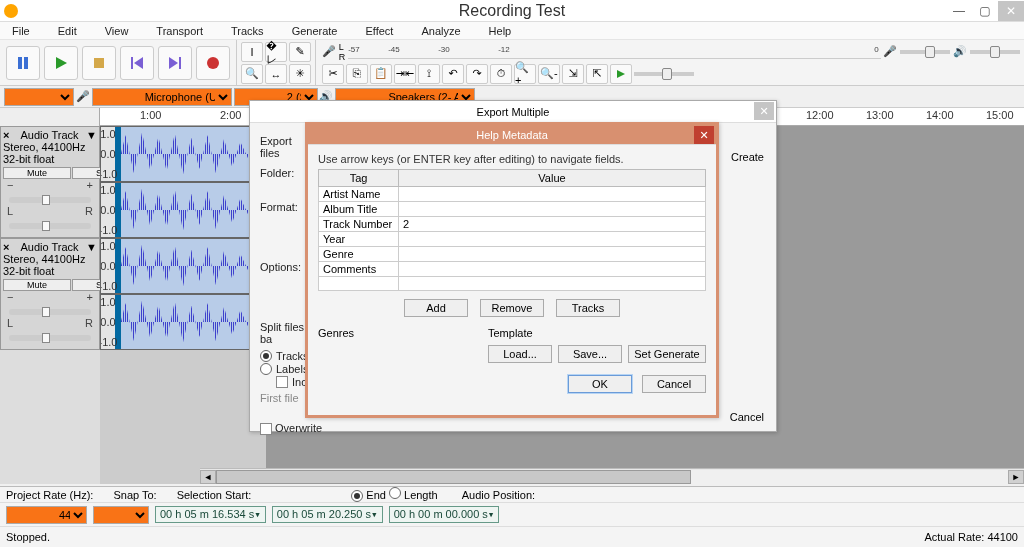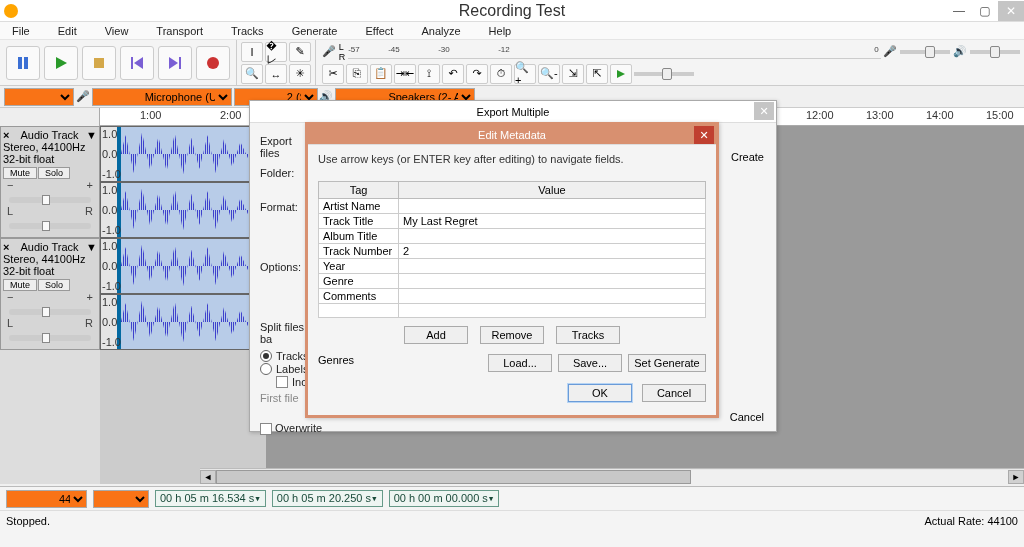--- a/index.html
+++ b/index.html
@@ -32,33 +32,33 @@
 
 .device-bar { height:22px; background:#f0f0f0; border-bottom:1px solid #ccc; display:flex; align-items:center; padding-left:4px; gap:2px; }
 .device-bar select { height:18px; font-size:11px; background:#fff; border:1px solid #aaa; }
 
 .tracks-area { height: 358px; display:flex; position:relative; }
 .track-gutter { width:100px; background:#ddd; }
 .track-header { height:112px; background:#d6d6d6; border:1px solid #999; font-size:10px; padding:2px; position:relative; }
 .track-header .row1 { display:flex; justify-content:space-between; align-items:center; }
 .track-header .close { width:10px; font-weight:bold; }
 .track-header .mutesolobox { display:flex; gap:1px; margin-top:2px; }
-.track-header .ms { border:1px solid #999; background:#eee; padding:0 6px; font-size:9px; }
+.track-header .ms { border:1px solid #999; background:#eee; padding:0 23px; font-size:9px; }
 .track-header .slider { height:6px; background:#ccc; margin:6px 6px 2px; border-radius:3px; position:relative; }
 .track-header .slider .thumb { position:absolute; top:-2px; left:40%; width:8px; height:10px; background:#f9f9f9; border:1px solid #888; }
 .track-header .labels { display:flex; justify-content:space-between; padding:0 4px; color:#444; font-size:9px;}
 .track-body { flex:1; background:#ccc; position:relative; }
 .wave-block { position:absolute; left:0; top:0; height:112px; width:166px; display:flex; flex-direction:column; }
 .wave-chan { flex:1; background:#b8cce8; border:1px solid #666; position:relative; overflow:hidden;}
 .wave-chan::before { content:""; position:absolute; inset:0; background:
  repeating-linear-gradient(90deg, rgba(40,40,200,0.85) 0 1px, transparent 1px 2px),
  linear-gradient(#b8cce8,#b8cce8);
  clip-path: polygon(0 50%, 5% 20%, 10% 75%, 15% 15%, 20% 85%, 25% 10%, 30% 80%, 35% 18%, 40% 82%, 45% 12%, 50% 88%, 55% 20%, 60% 78%, 65% 15%, 70% 85%, 75% 22%, 80% 74%, 85% 28%, 90% 60%, 95% 40%, 100% 50%, 100% 50%, 0 50%);
 }
-.wave-scale { position:absolute; left:0; top:0; bottom:0; width:20px; background:#e5e5e5; border-right:4px solid #0369a1; font-size:8px; color:#333; display:flex; flex-direction:column; justify-content:space-between; padding:1px 1px;}
+.wave-scale { position:absolute; left:0; top:0; bottom:0; width:20px; background:#e5e5e5; border-right:6px solid #0369a1; font-size:8px; color:#333; display:flex; flex-direction:column; justify-content:space-between; padding:1px 1px;align-items:center;}
 .wave-wrap { position:absolute; left:20px; right:0; top:0; bottom:0;}
 .track-body .rest { position:absolute; left:166px; top:0; bottom:0; right:0; background:#9a9a9a;}
 
 .hscroll { position:absolute; bottom:0; left:100px; right:0; height:16px; background:#e8e8e8; border-top:1px solid #bbb; display:flex; align-items:center;}
 .hscroll .arrow { width:16px; height:14px; background:#d0d0d0; border:1px solid #aaa; display:flex; align-items:center; justify-content:center; font-size:9px;}
 .hscroll .bar { flex:1; height:14px; background:#f0f0f0; position:relative;}
 .hscroll .thumb { position:absolute; left:0; width:60%; top:0; bottom:0; background:#c8c8c8; border:1px solid #999;}
 
 .statusbar { position:absolute; left:0; right:0; bottom:0; height:61px; background:#f4f4f4; border-top:1px solid #bbb; }
 .statusbar .row1 { height:16px; display:flex; gap:10px; padding:1px 6px; align-items:center; border-bottom:1px solid #ddd;}
@@ -75,21 +75,21 @@
 .export-body { padding:8px 10px; font-size:11px; color:#222;}
 .export-body .lbl { display:inline-block; width:52px; padding:4px 0;}
 .export-body .radio { display:flex; align-items:center; gap:4px; margin:1px 0;}
 .export-btns { position:absolute; right:12px; bottom:8px; display:flex; gap:8px;}
 .export-top { position:absolute; right:12px; top:50px;}
 
 .meta-dlg { left:305px; top:122px; width:414px; height:296px; border:3px solid #d89070; }
 .meta-dlg .dlg-title { background:#d89070; color:#fff; height:20px; font-size:12px;}
 .meta-dlg .dlg-title .x { background:#c04030; }
 .meta-body { padding:8px 10px; }
-.meta-body .hint { font-size:11px; color:#333; margin-bottom:16px;}
+.meta-body .hint { font-size:11px; color:#333; margin-bottom:4px;}
 .meta-table { width:100%; border-collapse:collapse; background:#fff; font-size:11px;}
 .meta-table th { background:#efefef; border:1px solid #bbb; padding:2px 4px; font-weight:normal;}
 .meta-table td { border:1px solid #ccc; padding:1px 4px; height:14px;}
 .meta-btn-row { display:flex; justify-content:center; gap:12px; margin-top:8px;}
 .meta-btn-row2 { display:flex; justify-content:space-between; margin-top:10px;}
 .meta-col { display:flex; flex-direction:column; gap:4px; }
 .meta-col .cap { font-size:11px; margin-bottom:2px;}
 .meta-col .btns { display:flex; gap:6px;}
 .mb { background:#efefef; border:1px solid #aaa; padding:2px 0; width:64px; text-align:center; font-size:11px;}
 .mb.wide { width:78px;}
@@ -352,20 +352,27 @@
       <div class="arrow">◄</div>
       <div class="bar">
           <div class="thumb"></div>
         </div>
       <div class="arrow">►</div>
     </div>
   </div>
 </div>
 
 <div class="statusbar">
+  <div class="row1">
+    <span>Project Rate (Hz):</span>
+    <span style="margin-left:10px;">Snap To:</span>
+    <span style="margin-left:10px;">Selection Start:</span>
+    <span style="margin-left:90px;"><span class="radio-dot on"></span> <span>End</span> <span class="radio-dot"></span> <span>Length</span></span>
+    <span style="margin-left:14px;">Audio Position:</span>
+  </div>
   <div class="row2">
     <select class="simple" style="width:81px;"><option>44100</option></select>
     <select class="simple" style="width:56px;"><option>Off</option></select>
     <div class="timefield"><span>00 h 05 m 16.534 s</span>▾</div>
     <div class="timefield"><span>00 h 05 m 20.250 s</span>▾</div>
     <div class="timefield"><span>00 h 00 m 00.000 s</span>▾</div>
   </div>
   <div class="row3">
     <span>Stopped.</span>
     <span>Actual Rate: 44100</span>
@@ -402,40 +409,36 @@
       <div class="btn">Create</div>
     </div>
   <div class="export-btns">
     <div class="btn" style="visibility:hidden;">Export</div>
     <div class="btn">Cancel</div>
   </div>
 </div>
 
 <div class="dialog-back meta-dlg">
   <div class="dlg-title">
-      <span>Edit Metadata</span>
+      <span>Help Metadata</span>
       <div class="x">✕</div>
     </div>
   <div class="meta-body">
     <div class="hint">Use arrow keys (or ENTER key after editing) to navigate fields.</div>
     <table class="meta-table">
       <tbody>
           <tr>
             <th style="width:80px;">Tag</th>
             <th>Value</th>
           </tr>
       <tr>
             <td>Artist Name</td>
             <td></td>
           </tr>
       <tr>
-            <td>Track Title</td>
-            <td style="background:#fff;">My Last Regret</td>
-          </tr>
-      <tr>
             <td>Album Title</td>
             <td></td>
           </tr>
       <tr>
             <td>Track Number</td>
             <td>2</td>
           </tr>
       <tr>
             <td>Year</td>
             <td></td>
@@ -457,20 +460,21 @@
     <div class="meta-btn-row">
       <div class="mb">Add</div>
       <div class="mb">Remove</div>
       <div class="mb">Tracks</div>
     </div>
     <div class="meta-btn-row2">
       <div class="meta-col">
         <div class="cap">Genres</div>
       </div>
       <div class="meta-col">
+        <div class="cap">Template</div>
         <div class="btns">
           <div class="mb">Load...</div>
           <div class="mb">Save...</div>
           <div class="mb wide">Set Generate</div>
         </div>
       </div>
     </div>
     <div class="meta-foot">
       <div class="mb ok">OK</div>
       <div class="mb">Cancel</div>

